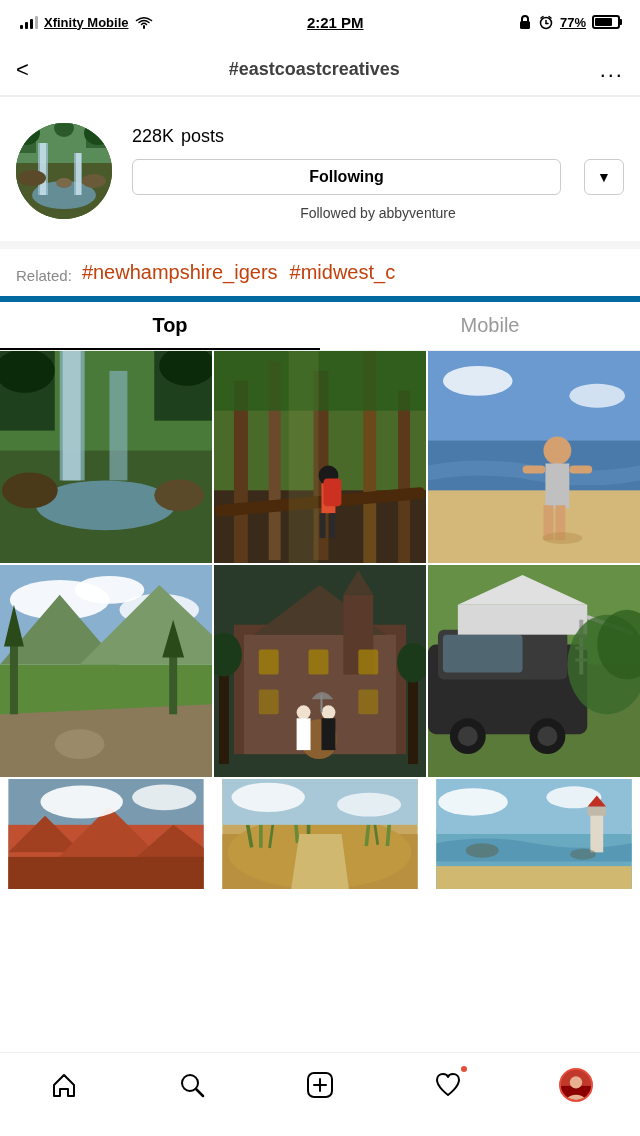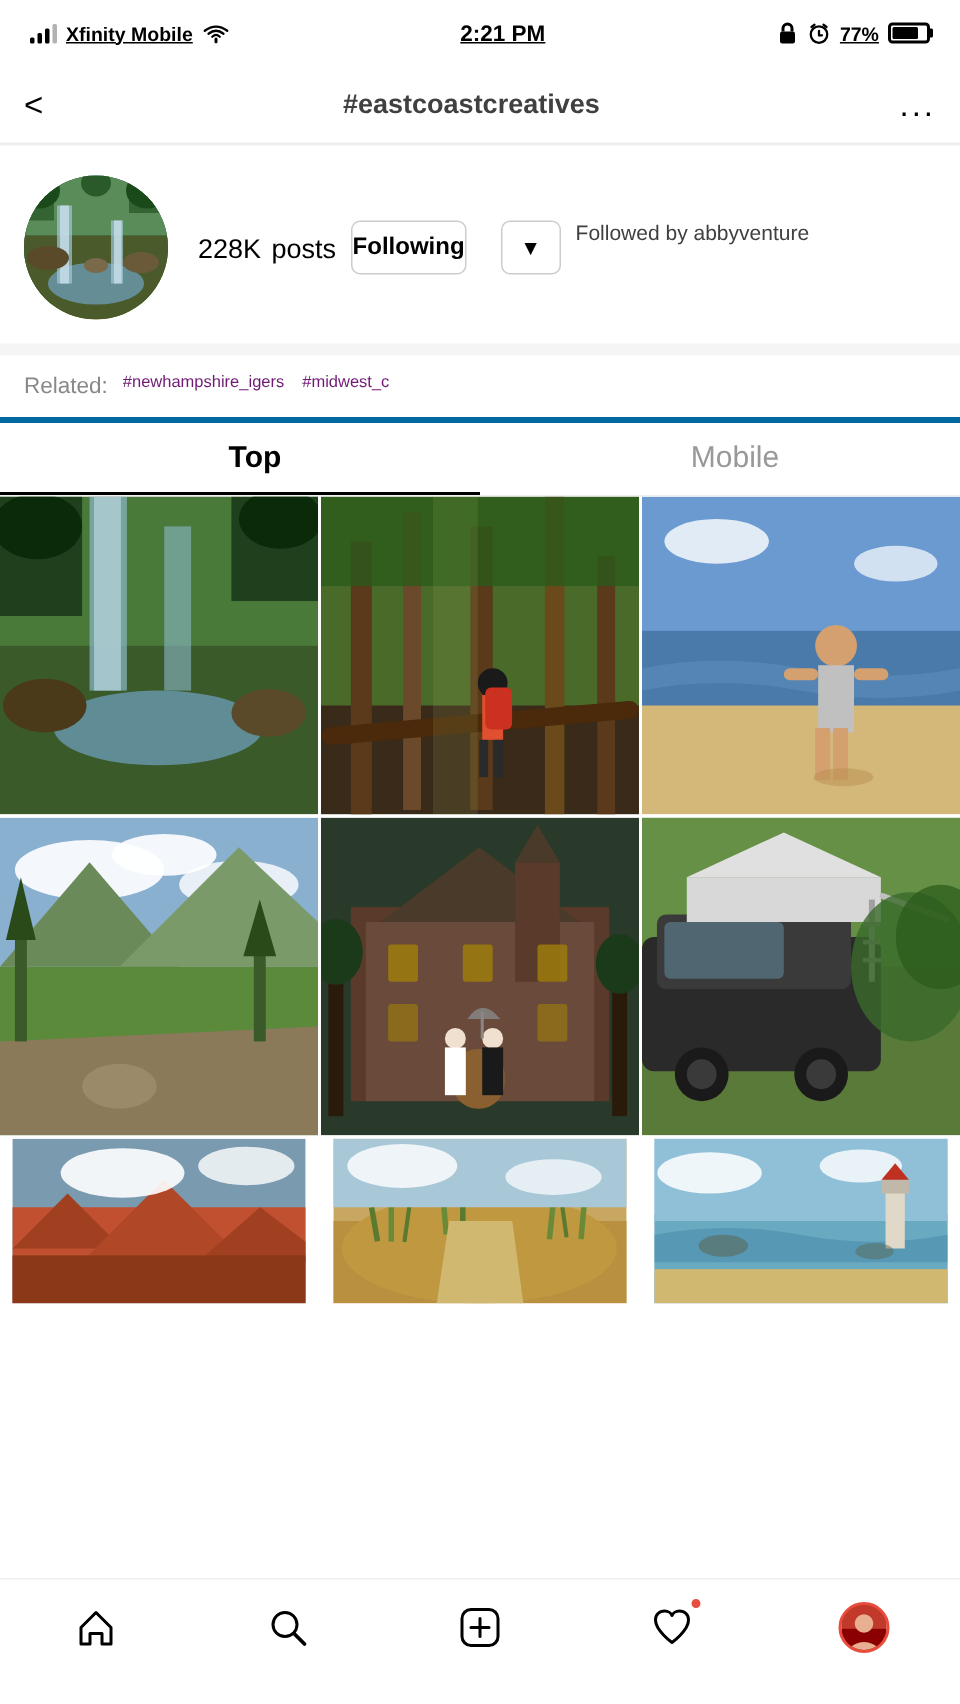--- a/index.html
+++ b/index.html
@@ -66,21 +66,21 @@
       width: 96px; height: 96px; border-radius: 50%;
       background: linear-gradient(135deg, #4a7c59 0%, #2d5a3d 30%, #8b6914 60%, #c4a035 80%, #7a9e5a 100%);
       overflow: hidden; position: relative;
     }
     
     .avatar-circle svg { width: 100%; height: 100%; }
 
     .profile-info {
       flex: 1;
       display: flex;
-      flex-direction: row;
+      flex-direction: column;
       gap: 10px;
     }
     .posts-count {
       font-size: 28px;
       font-weight: 400;
       color: #000;
     }
     .posts-count span { font-weight: 400; color: #000; font-size: 18px; }
 
     .follow-row {
@@ -113,28 +113,28 @@
       font-size: 14px;
       color: #404040;
       text-align: center;
       padding-bottom: 4px;
     }
 
     
     .related-section {
       padding: 12px 16px;
       display: flex;
-      align-items: flex-start;
+      align-items: flex-end;
       gap: 10px;
-      border-bottom: 4px solid #0369a1;
+      border-bottom: 6px solid #0369a1;
       overflow: hidden;
     }
     .related-label { font-size: 15px; color: #888; flex-shrink: 0; }
     .related-tags { display: flex; gap: 12px; overflow: hidden; }
-    .related-tag { font-size: 11px; color: #701a75; font-weight: 500; white-space: nowrap; }
+    .related-tag { font-size: 20px; color: #c2410c; font-weight: 500; white-space: nowrap; }
 
     
     .tabs-row {
       display: flex;
       border-bottom: 1px solid #efefef;
     }
     .tab {
       flex: 1;
       height: 48px;
       display: flex; align-items: center; justify-content: center;

